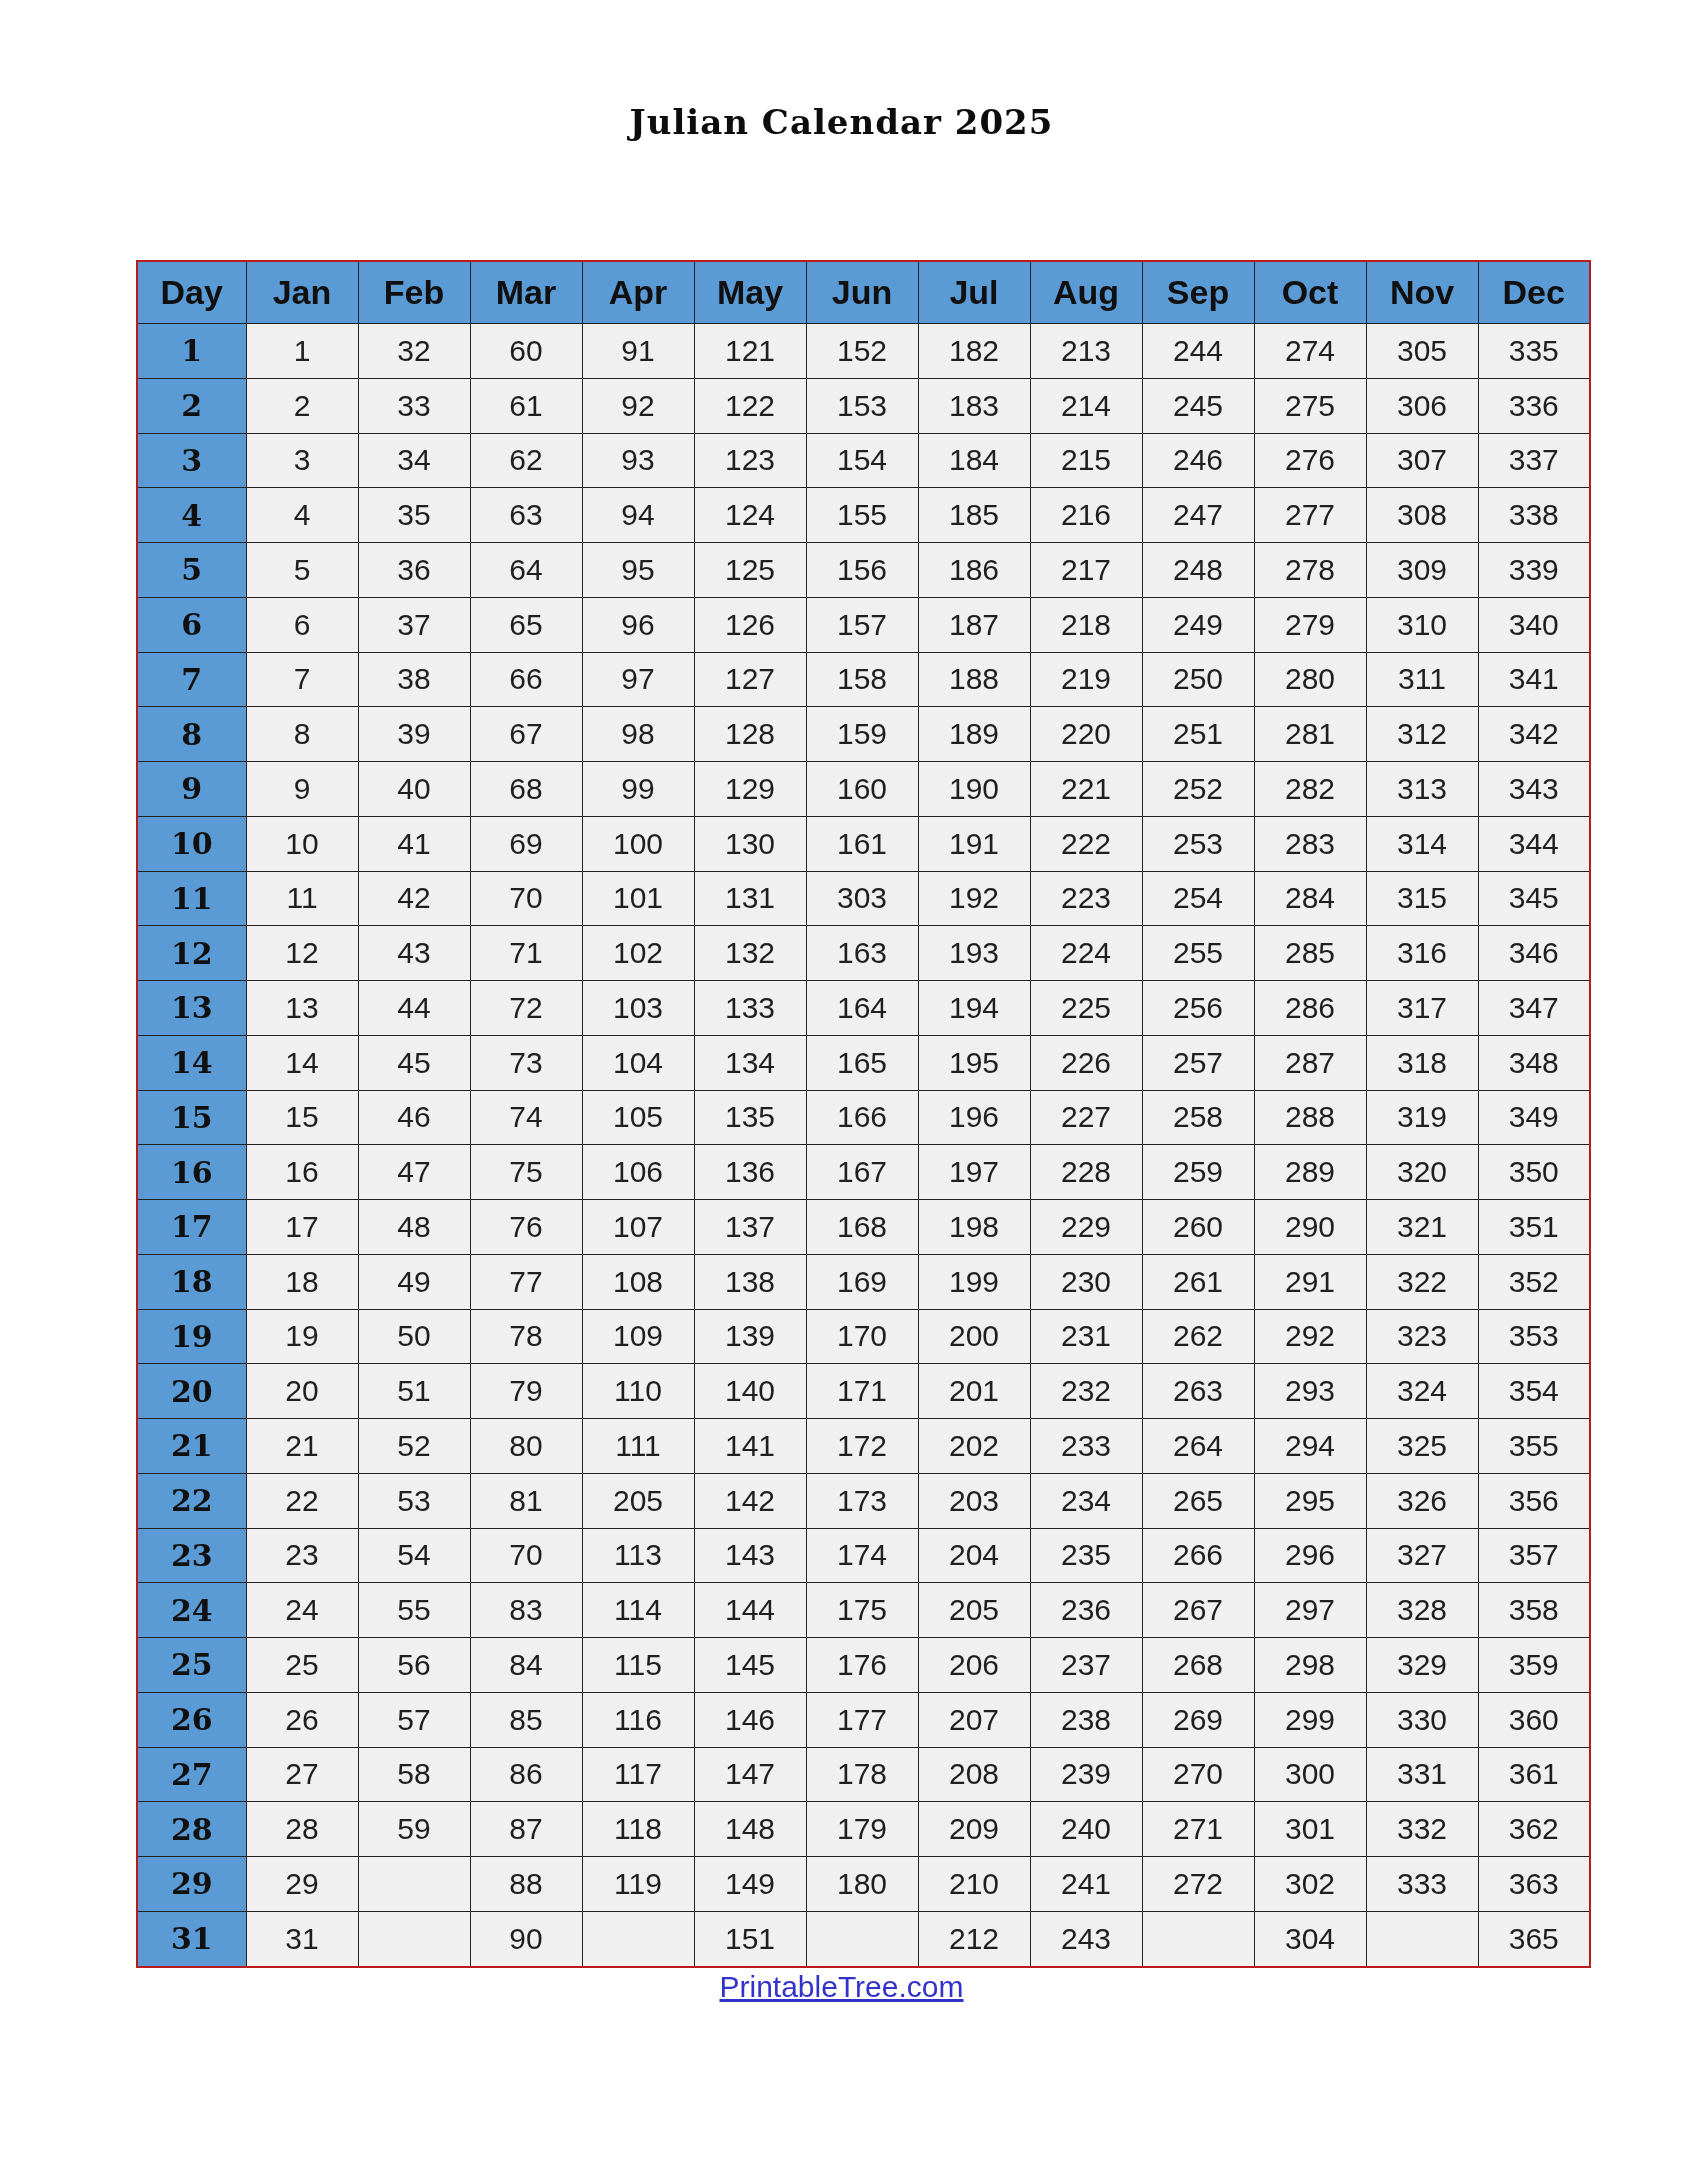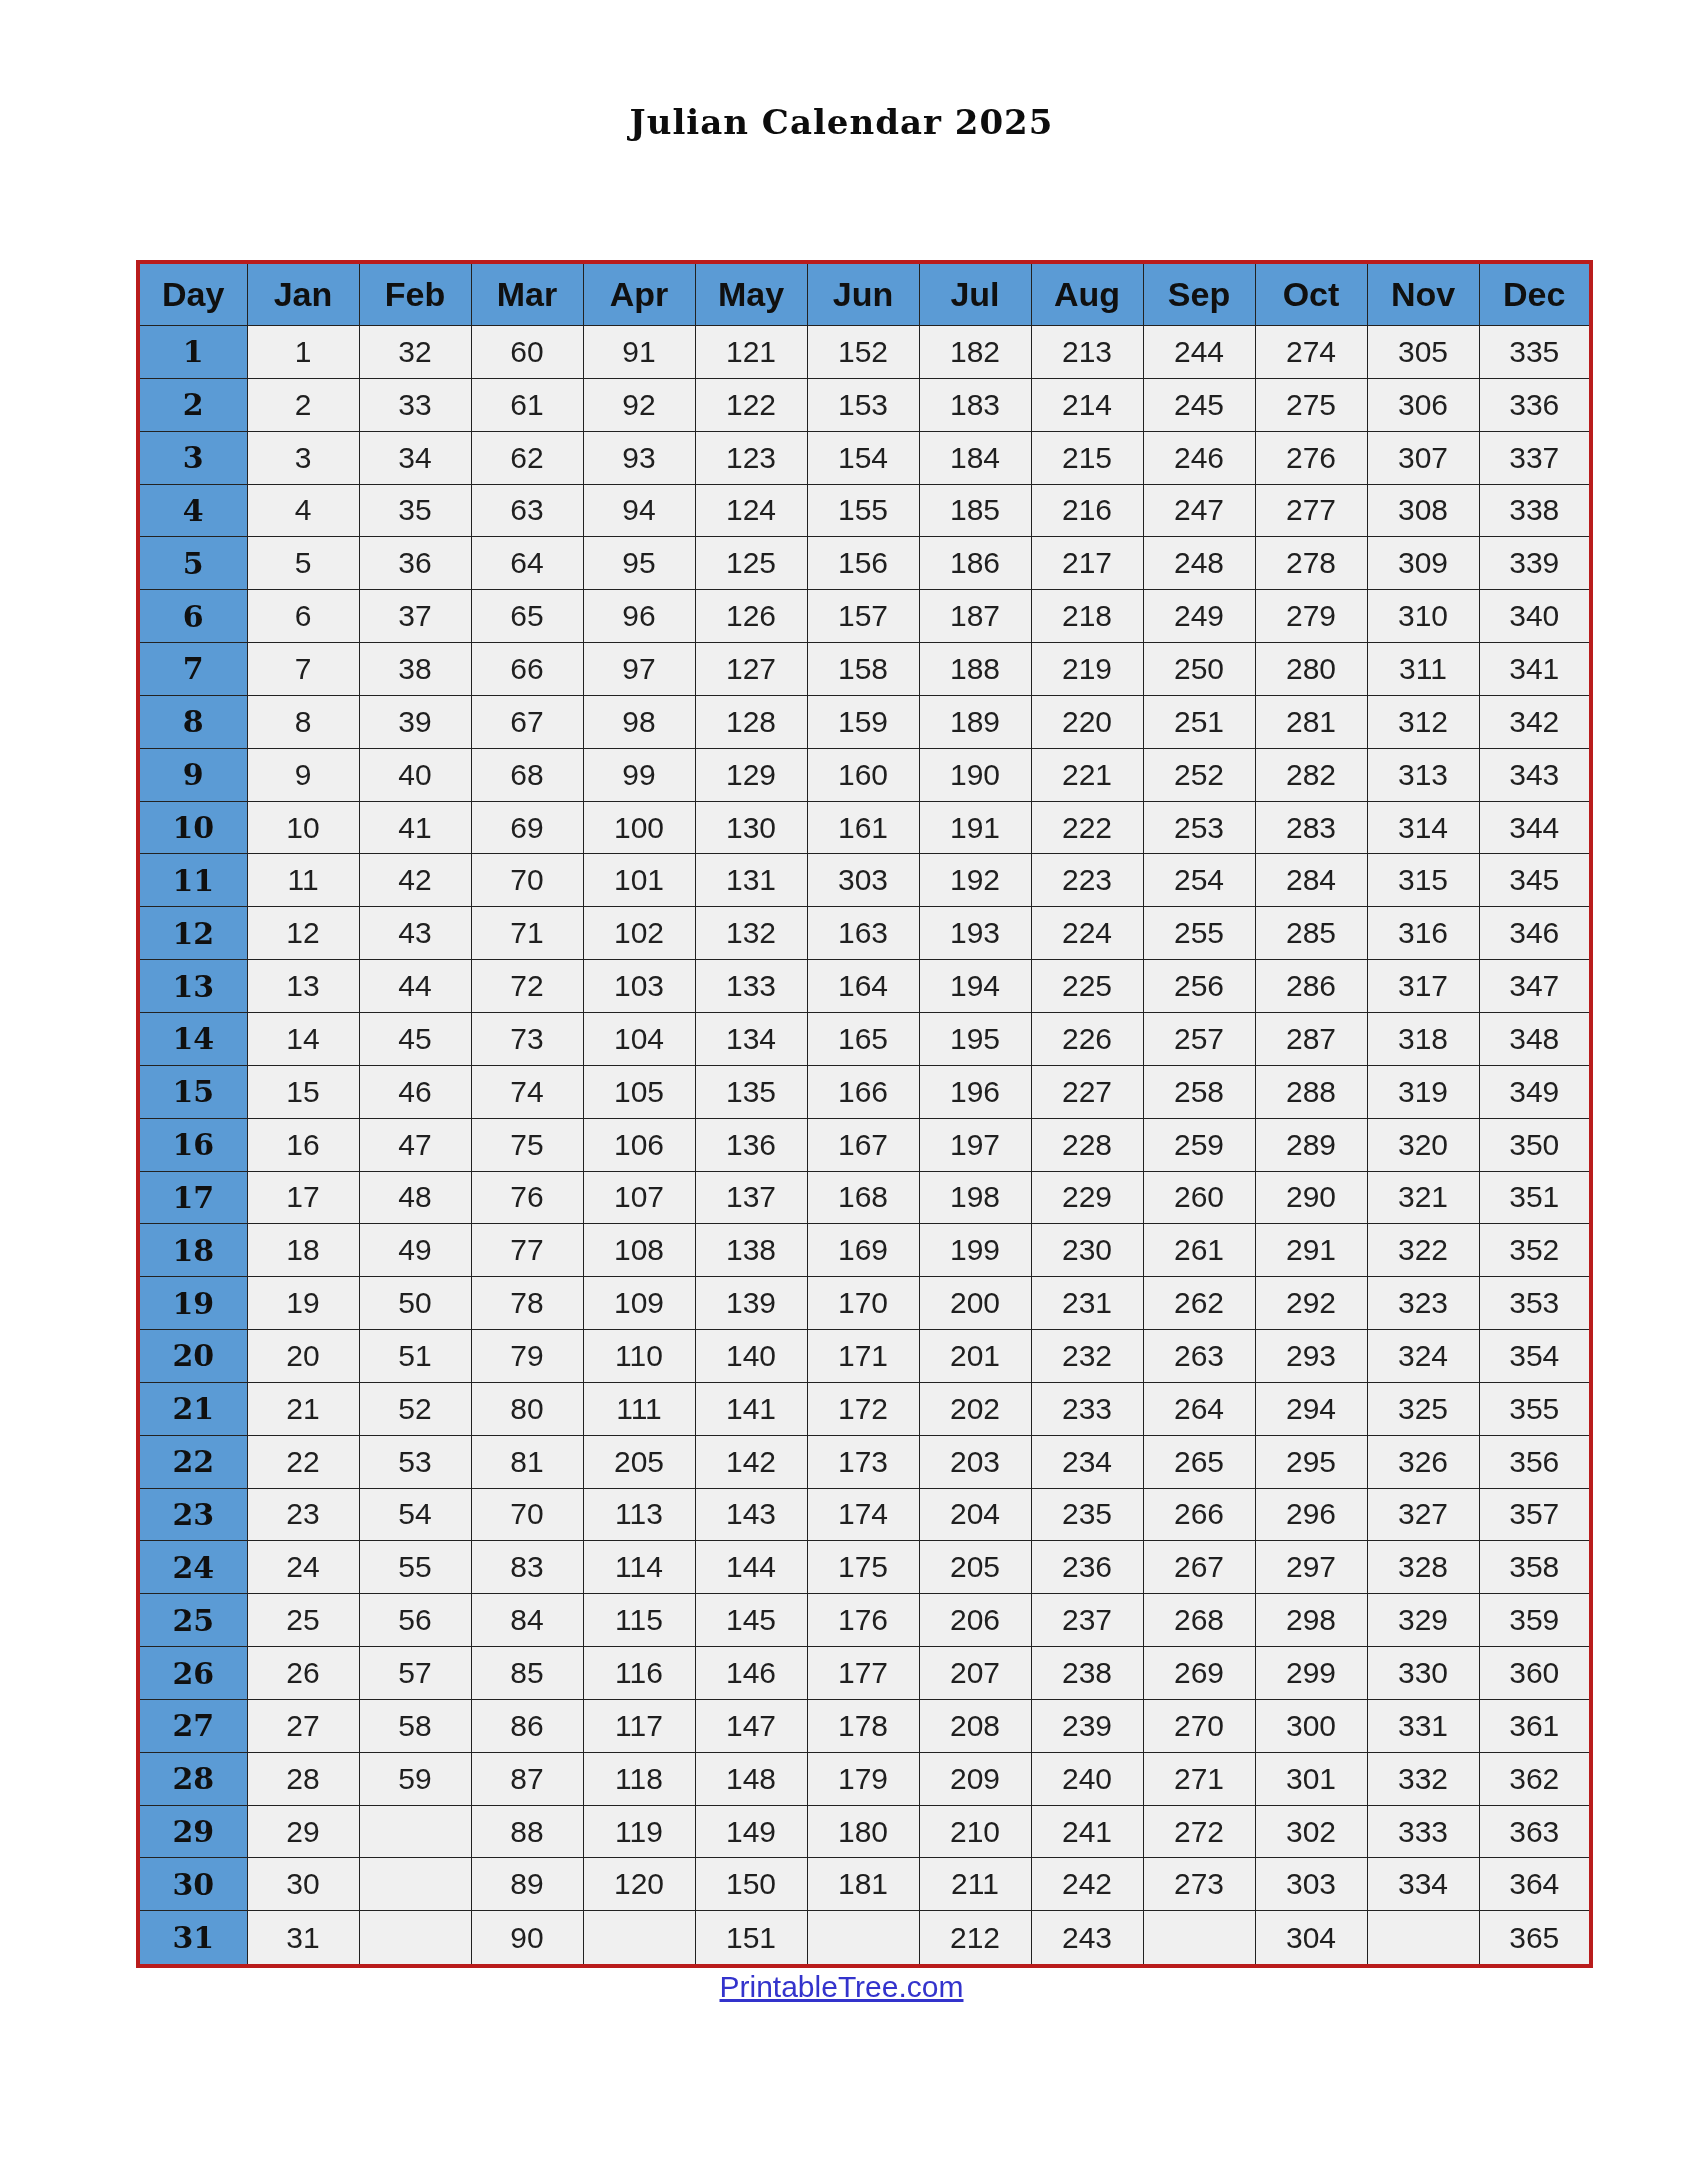--- a/index.html
+++ b/index.html
@@ -24,21 +24,21 @@
     color: #0d0d0d;
   }
   table.julian {
     position: absolute;
     left: 136px;
     top: 260px;
     width: 1451px;
     height: 1708px;
     border-collapse: collapse;
     table-layout: fixed;
-    border: 4px solid #b91c1c;
+    border: 2px solid #b91c1c;
   }
   table.julian th, table.julian td {
     border: 1.5px solid #222222;
     text-align: center;
     vertical-align: middle;
     padding: 0;
     overflow: hidden;
   }
   table.julian thead th {
     background: #5b9bd5;
@@ -534,35 +534,20 @@
         <td>149</td>
         <td>180</td>
         <td>210</td>
         <td>241</td>
         <td>272</td>
         <td>302</td>
         <td>333</td>
         <td>363</td>
       </tr>
       <tr>
-        <th class="day-cell">30</th>
-        <td>30</td>
-        <td></td>
-        <td>89</td>
-        <td>120</td>
-        <td>150</td>
-        <td>181</td>
-        <td>211</td>
-        <td>242</td>
-        <td>273</td>
-        <td>303</td>
-        <td>334</td>
-        <td>364</td>
-      </tr>
-      <tr>
         <th class="day-cell">31</th>
         <td>31</td>
         <td></td>
         <td>90</td>
         <td></td>
         <td>151</td>
         <td></td>
         <td>212</td>
         <td>243</td>
         <td></td>

